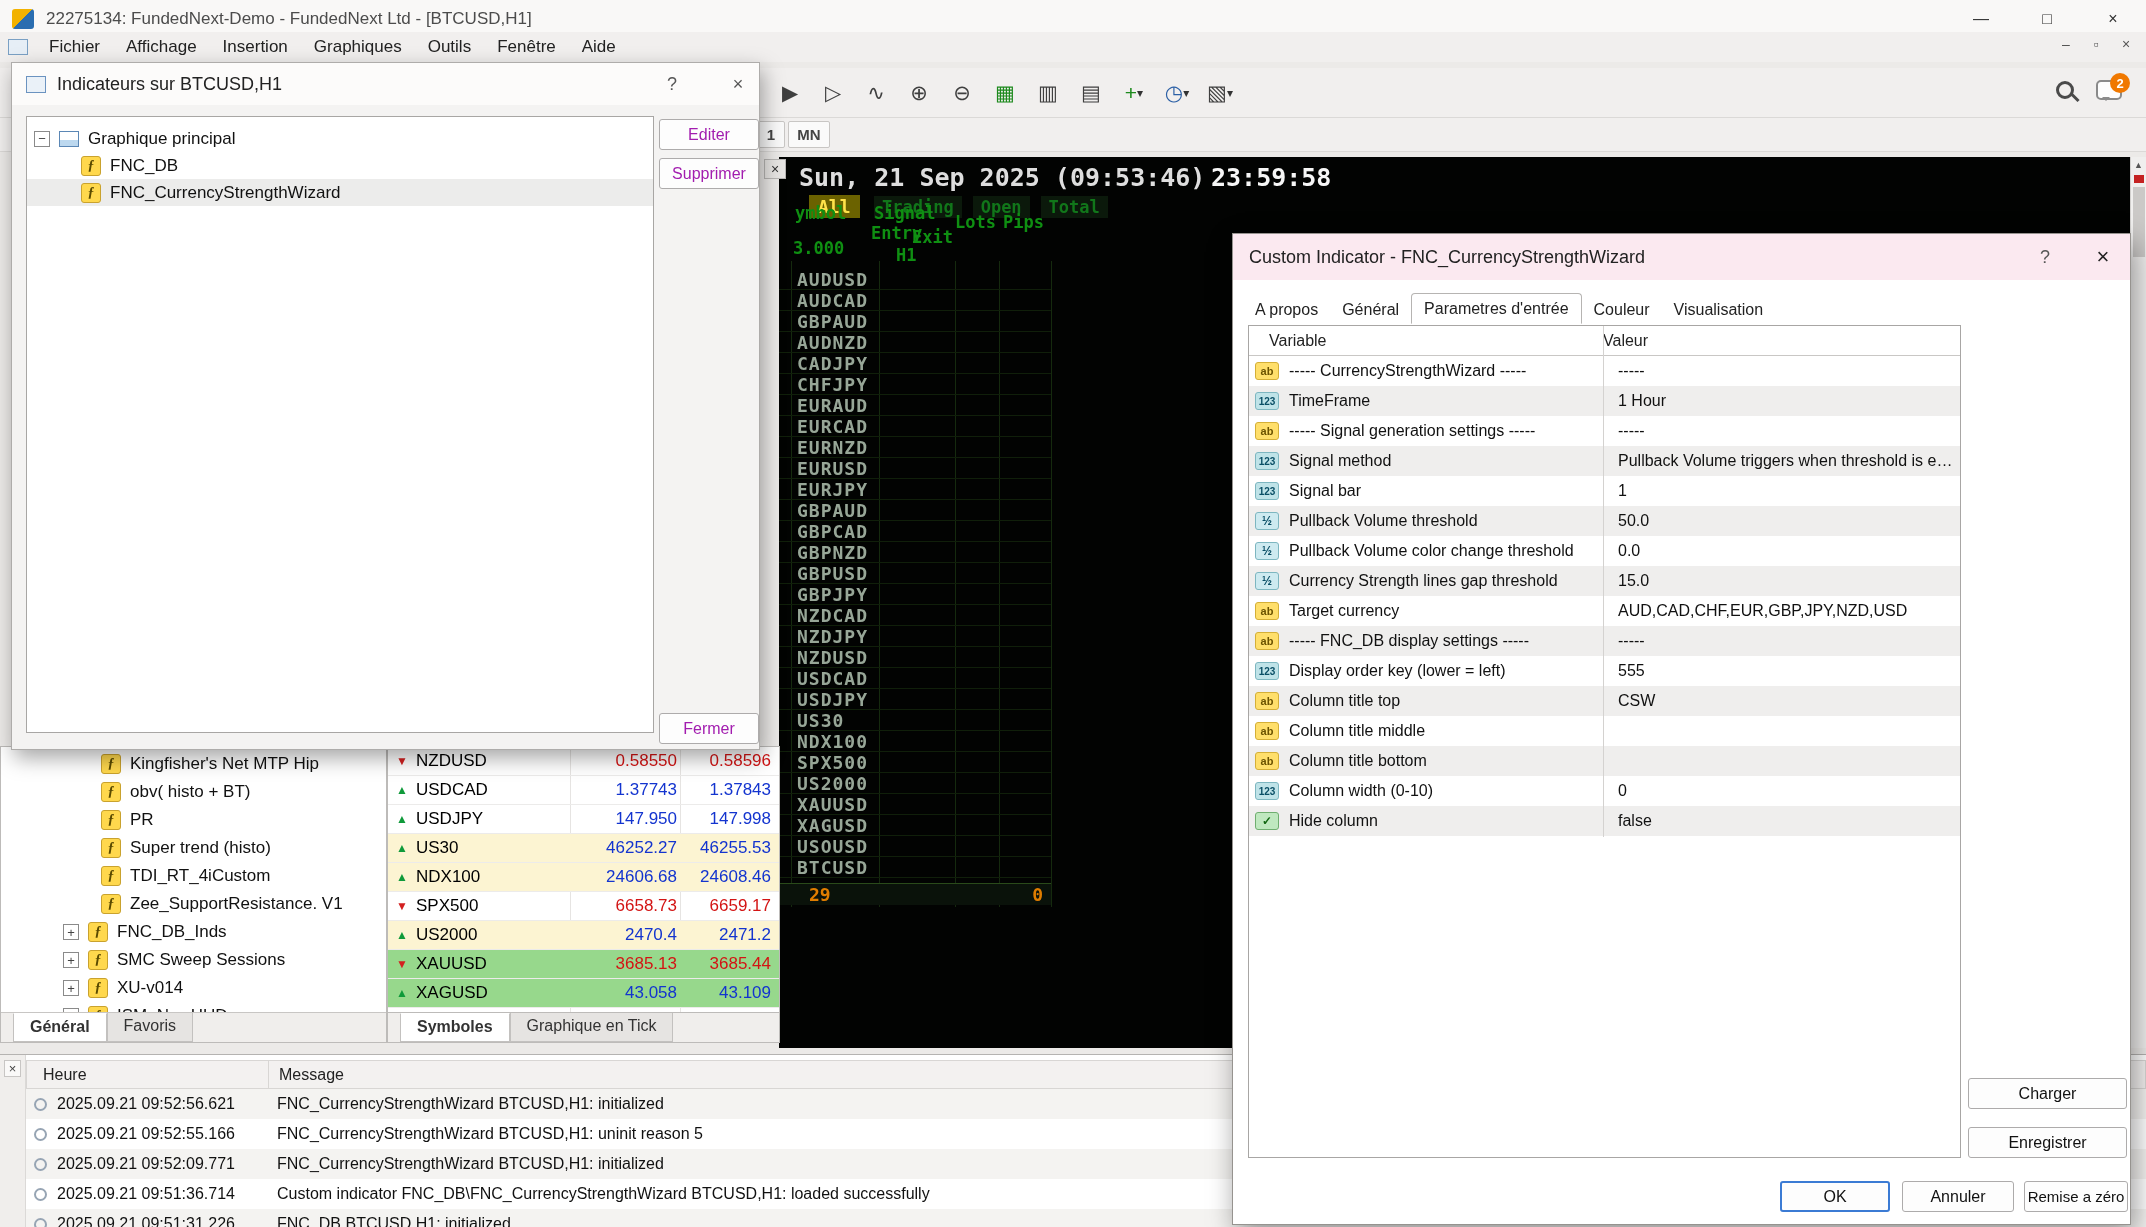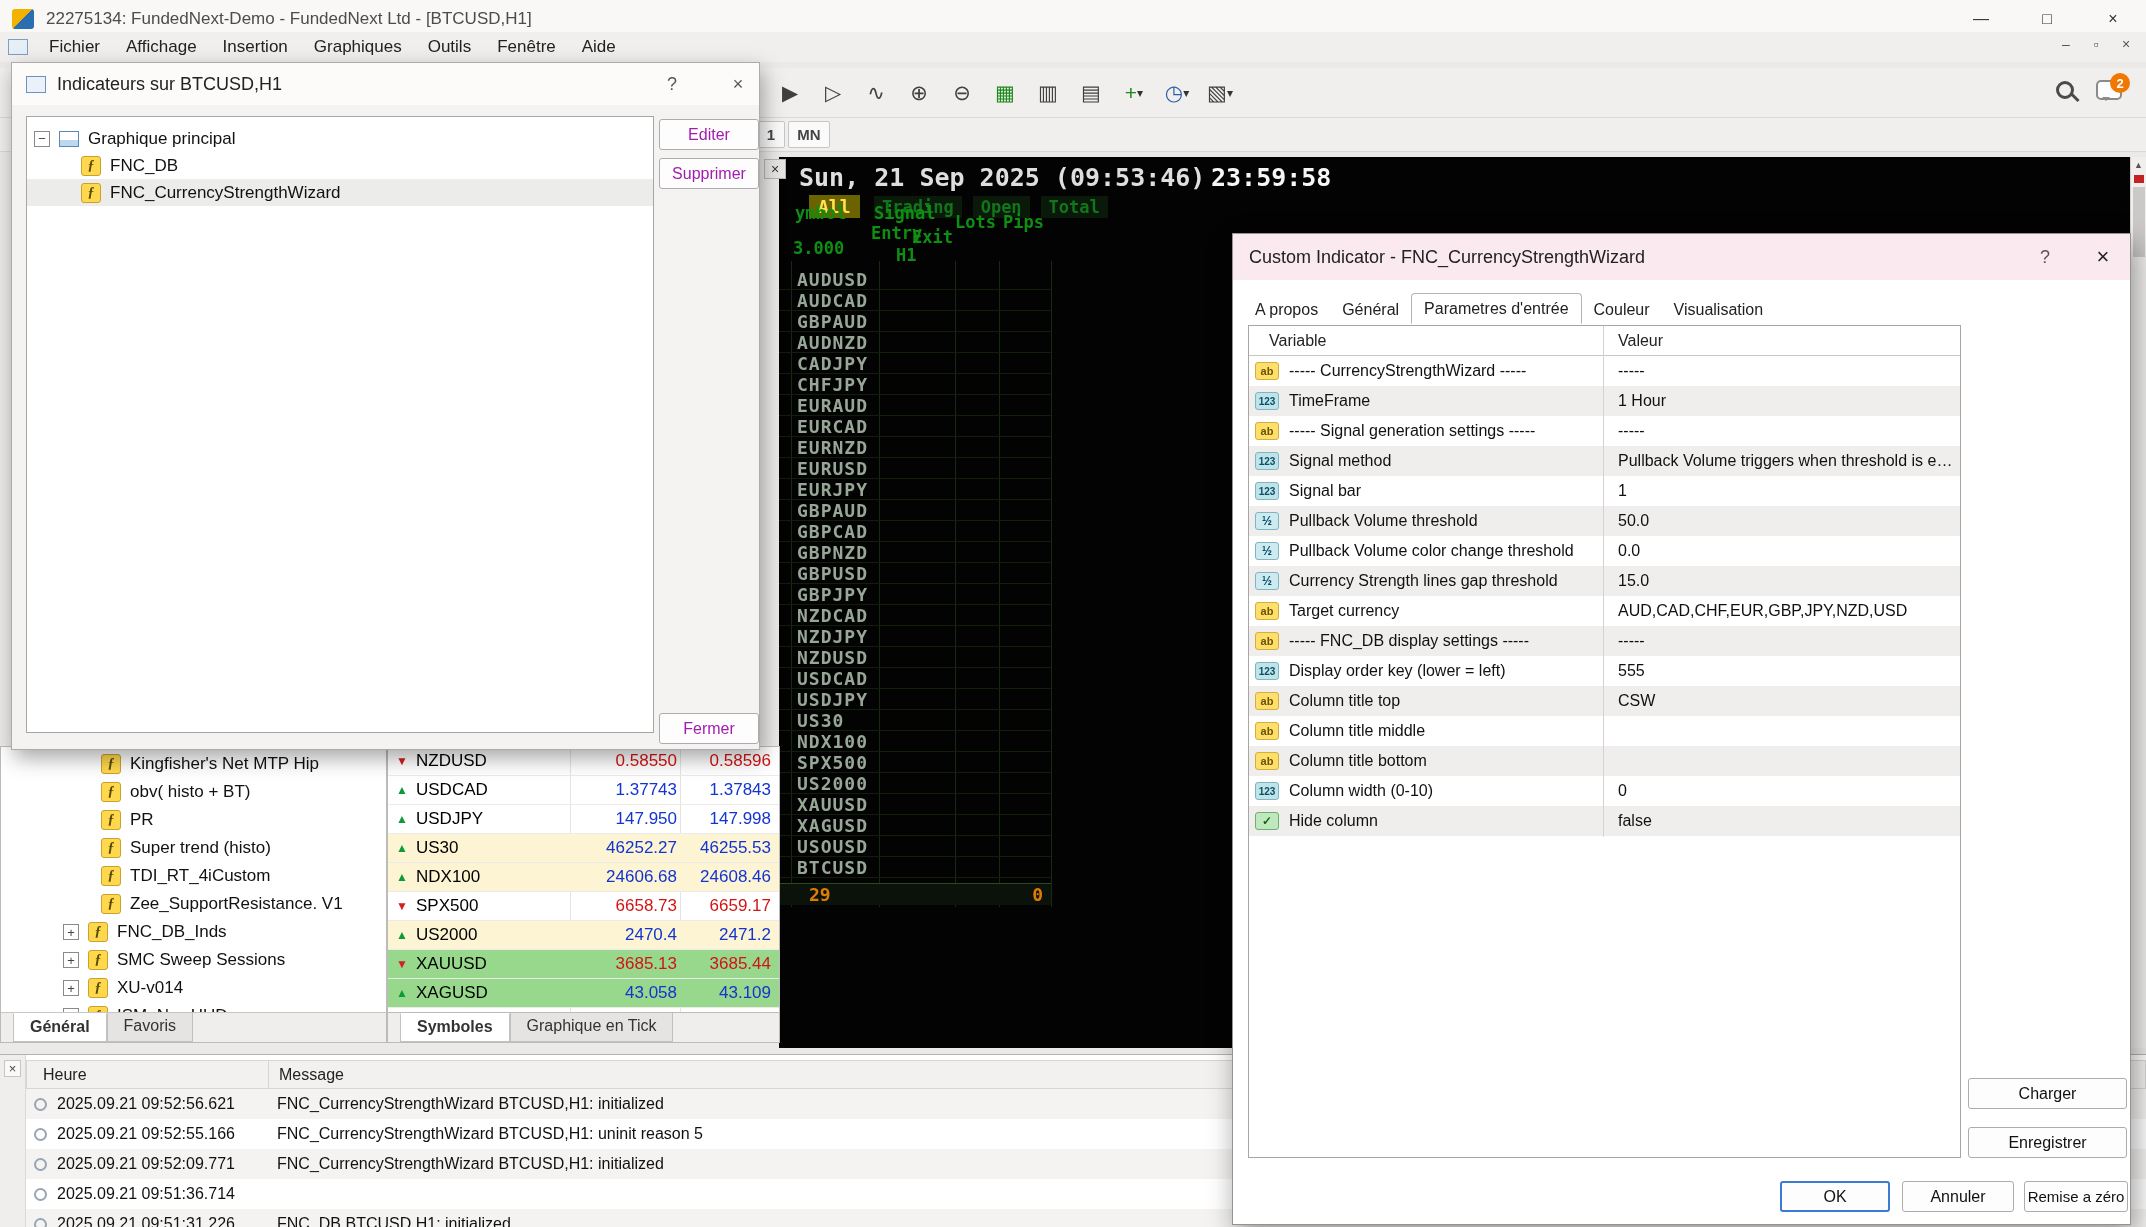--- a/index.html
+++ b/index.html
@@ -124,21 +124,21 @@
   .dlg-cus { position:absolute; left:1232px; top:233px; width:899px; height:992px; background:#fff; border:1px solid #96938f; box-shadow:4px 10px 26px rgba(0,0,0,.4); z-index:20; }
   .dlg-cus-title { height:46px; background:#fbe9f0; display:flex; align-items:center; padding-left:16px; font-size:18px; color:#222; }
   .dc-help { right:72px; top:10px; } .dc-close { right:14px; top:10px; font-size:22px; color:#222; }
   .dc-tabs { position:absolute; left:10px; top:58px; display:flex; align-items:flex-end; height:33px; font-size:16px; color:#222; }
   .dc-tab { padding:6px 12px 5px; margin-bottom:1px; }
   .dc-tab.active-on { background:#fff; border:1px solid #b6b4b2; border-bottom:1px solid #fff; border-radius:4px 4px 0 0; }
   .ptable { position:absolute; left:15px; top:91px; width:713px; height:833px; border:1px solid #a8a6a4; background:#fff; }
   .ptable-vline { position:absolute; left:354px; top:0; width:1px; height:511px; background:#d4d2d0; z-index:2; }
   .ptable-head { height:30px; display:flex; align-items:center; border-bottom:1px solid #c9c7c5; font-size:16px; color:#222; }
   .ph-var { width:354px; padding-left:20px; height:100%; display:flex; align-items:center; }
-  .ph-val { padding-left:15px; }
+  .ph-val { }
   .p-row { height:30px; display:flex; align-items:center; font-size:16px; color:#111; position:relative; }
   .param-rows div.p-row:nth-of-type(even) { background:#efeeed; }
   .p-icon { width:24px; height:18px; margin:0 10px 0 6px; border-radius:3px; font-size:11px; font-weight:bold; display:flex; align-items:center; justify-content:center; flex:none; }
   .p-icon.pt-str { background:#ffdf6b; color:#6b5200; border:1px solid #d4af37; }
   .p-icon.pt-str::after { content:"ab"; }
   .p-icon.pt-int { background:#bfe3e8; color:#0a4f66; border:1px solid #7db6c0; }
   .p-icon.pt-int::after { content:"123"; font-size:10px; }
   .p-icon.pt-dbl { background:#cdeaf0; color:#0a4f66; border:1px solid #7db6c0; }
   .p-icon.pt-dbl::after { content:"½"; font-size:12px; }
   .p-icon.pt-bool { background:#bfe8bf; color:#116611; border:1px solid #6fae6f; }
@@ -456,20 +456,21 @@
 
       <div class="t-row">
         <span class="t-icon"></span>
         <span class="t-time">2025.09.21 09:52:09.771</span>
         <span class="t-msg">FNC_CurrencyStrengthWizard BTCUSD,H1: initialized</span>
       </div>
 
       <div class="t-row">
         <span class="t-icon"></span>
         <span class="t-time">2025.09.21 09:51:36.714</span>
+        <span class="t-msg">Custom indicator FNC_DB\FNC_CurrencyStrengthWizard BTCUSD,H1: loaded successfully</span>
       </div>
 
       <div class="t-row">
         <span class="t-icon"></span>
         <span class="t-time">2025.09.21 09:51:31.226</span>
         <span class="t-msg">FNC_DB BTCUSD,H1: initialized</span>
       </div>
     </div>
 </div>
 

